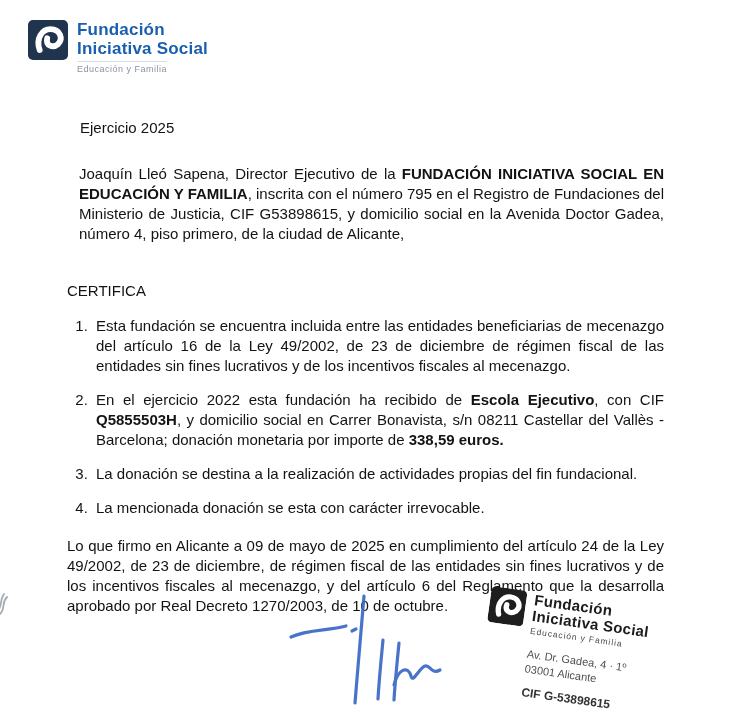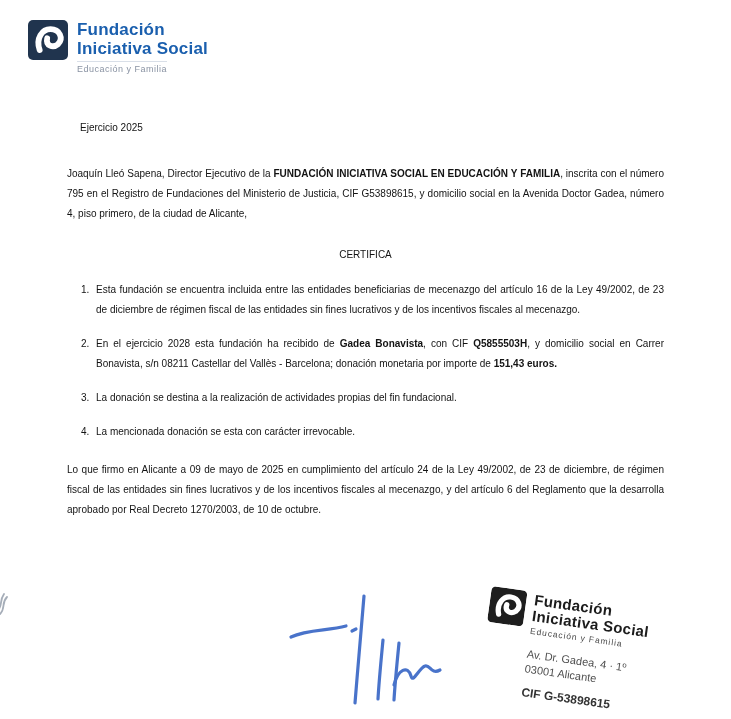--- a/index.html
+++ b/index.html
@@ -14,24 +14,24 @@
   .page { position:relative; width:731px; height:557px; background:#fff; }
 
   
   .brand { display:flex; align-items:flex-start; gap:9px; padding:20px 0 0 28px; }
   .brand-icon svg { display:block; }
   .brand-name { color:#1a5fae; font-weight:bold; font-size:17px; line-height:1.12; letter-spacing:.2px; }
   .brand-tagline { color:#8a93a3; font-size:9px; margin-top:3px; letter-spacing:.5px;
                    border-top:1px solid #d9dfe8; padding-top:2px; display:inline-block; }
 
   
-  .content { padding:0 67px; font-size:10px; line-height:20px; text-align:justify; }
+  .content { padding:0 67px; font-size:15px; line-height:20px; text-align:justify; }
   .exercise { margin-top:42px; padding-left:13px; text-align:left; }
-  .intro { margin-top:26px; }
-  .certifica { text-align:center; margin-top:21px; }
+  .intro { margin-top:26px;margin-left:12px; }
+  .certifica { text-align:left; margin-top:37px; }
   .cert-list { margin-top:15px; padding-left:25px; list-style:decimal; }
   .cert-list li { margin-bottom:14px; padding-left:4px; }
   .closing { margin-top:18px; }
   .b { font-weight:bold; }
 
   
   .signature-svg { position:absolute; left:288px; top:593px; }
 
   
   .stamp { position:absolute; left:492px; top:586px; width:232px;
@@ -69,21 +69,21 @@
 
   <main class="content">
     <p class="exercise">Ejercicio 2025</p>
 
     <p class="intro"><span>Joaquín Lleó Sapena, Director Ejecutivo de la </span><span class="b">FUNDACIÓN INICIATIVA SOCIAL EN EDUCACIÓN Y FAMILIA</span><span>, inscrita con el número 795 en el Registro de Fundaciones del Ministerio de Justicia, CIF G53898615, y domicilio social en la Avenida Doctor Gadea, número 4, piso primero, de la ciudad de Alicante,</span></p>
 
     <p class="certifica">CERTIFICA</p>
 
     <ol class="cert-list">
       <li><span>Esta fundación se encuentra incluida entre las entidades beneficiarias de mecenazgo del artículo 16 de la Ley 49/2002, de 23 de diciembre de régimen fiscal de las entidades sin fines lucrativos y de los incentivos fiscales al mecenazgo.</span></li>
-      <li><span>En el ejercicio 2028 esta fundación ha recibido de </span><span class="b">Gadea Bonavista</span><span>, con CIF </span><span class="b">Q5855503H</span><span>, y domicilio social en Carrer Bonavista, s/n 08211 Castellar del Vallès - Barcelona; donación monetaria por importe de </span><span class="b">151,43 euros.</span></li>
+      <li><span>En el ejercicio 2022 esta fundación ha recibido de </span><span class="b">Escola Ejecutivo</span><span>, con CIF </span><span class="b">Q5855503H</span><span>, y domicilio social en Carrer Bonavista, s/n 08211 Castellar del Vallès - Barcelona; donación monetaria por importe de </span><span class="b">338,59 euros.</span></li>
       <li><span>La donación se destina a la realización de actividades propias del fin fundacional.</span></li>
       <li><span>La mencionada donación se esta con carácter irrevocable.</span></li>
     </ol>
 
     <p class="closing">Lo que firmo en Alicante a 09 de mayo de 2025 en cumplimiento del artículo 24 de la Ley 49/2002, de 23 de diciembre, de régimen fiscal de las entidades sin fines lucrativos y de los incentivos fiscales al mecenazgo, y del artículo 6 del Reglamento que la desarrolla aprobado por Real Decreto 1270/2003, de 10 de octubre.</p>
   </main>
 
   <svg class="signature-svg" width="160" height="115" viewBox="0 0 160 115" aria-hidden="true">
     <g fill="none" stroke="#3a68c6" stroke-width="3.2" stroke-linecap="round" opacity="0.92">
       <path d="M3,44 C20,36 40,38 58,33"></path>

